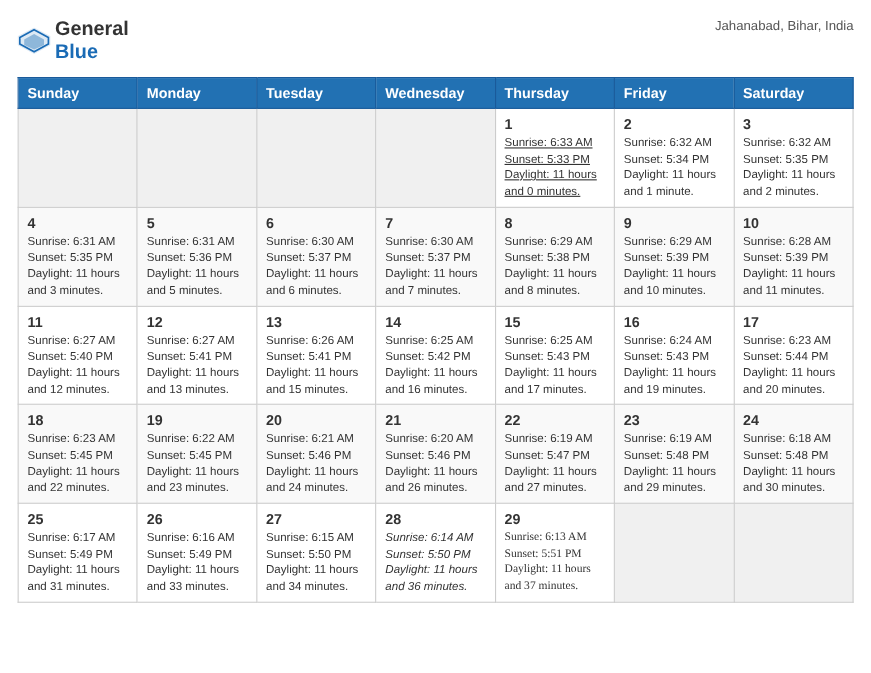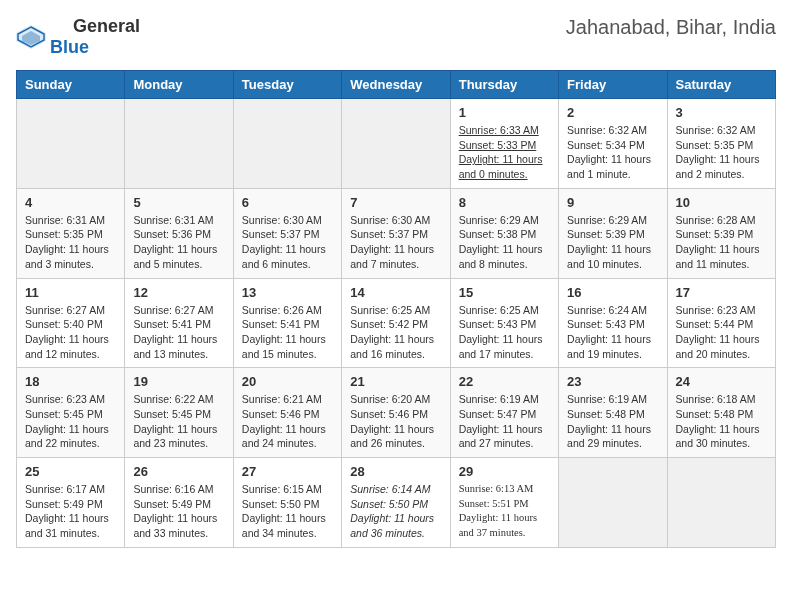--- a/index.html
+++ b/index.html
@@ -18,41 +18,40 @@
     }
     .logo {
       display: flex;
       align-items: center;
       gap: 4px;
     }
     .logo-text-general {
       font-size: 18px;
       font-weight: bold;
       color: #333;
-      margin-left: 23px;
     }
     .logo-text-blue {
       font-size: 18px;
       font-weight: bold;
       color: #1a6bb5;
     }
     .logo-icon {
       width: 30px;
       height: 24px;
     }
     .title-block {
       text-align: right;
     }
     .title-month {
       font-size: 36px;
       font-weight: bold;
       color: #333;
     }
     .title-location {
-      font-size: 20px;
+      font-size: 12px;
       color: #555;
     }
     .calendar {
       width: 100%;
       border-collapse: collapse;
       border: 1px solid #ccc;
     }
     .calendar th {
       background-color: #2271b3;
       color: #ffffff;

